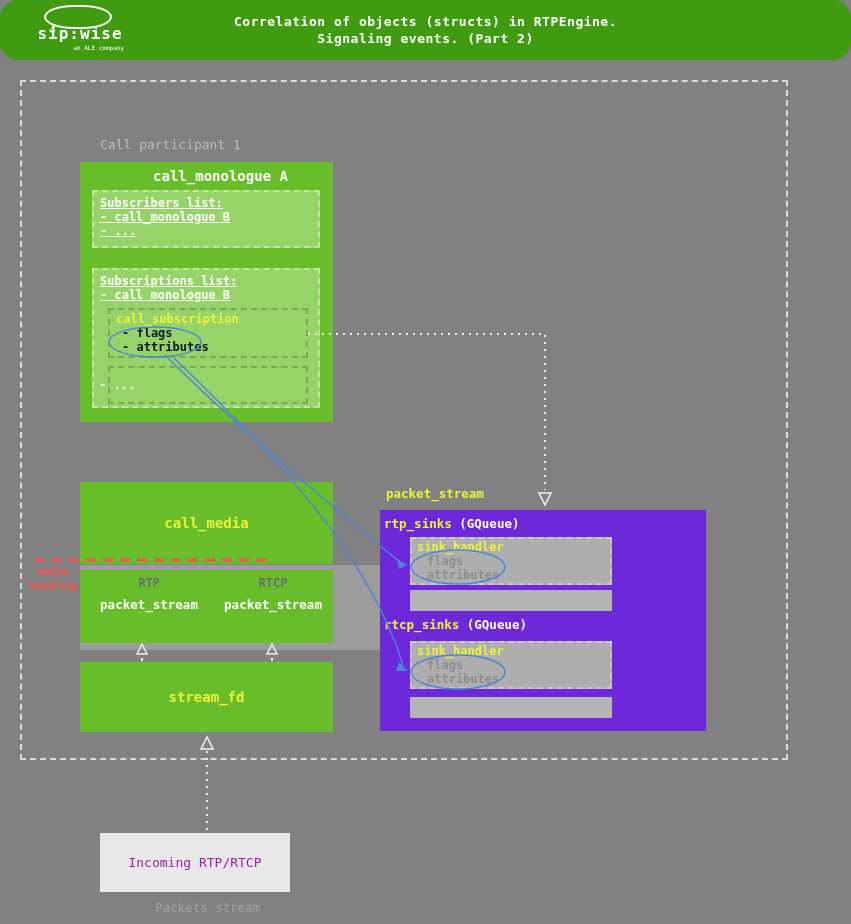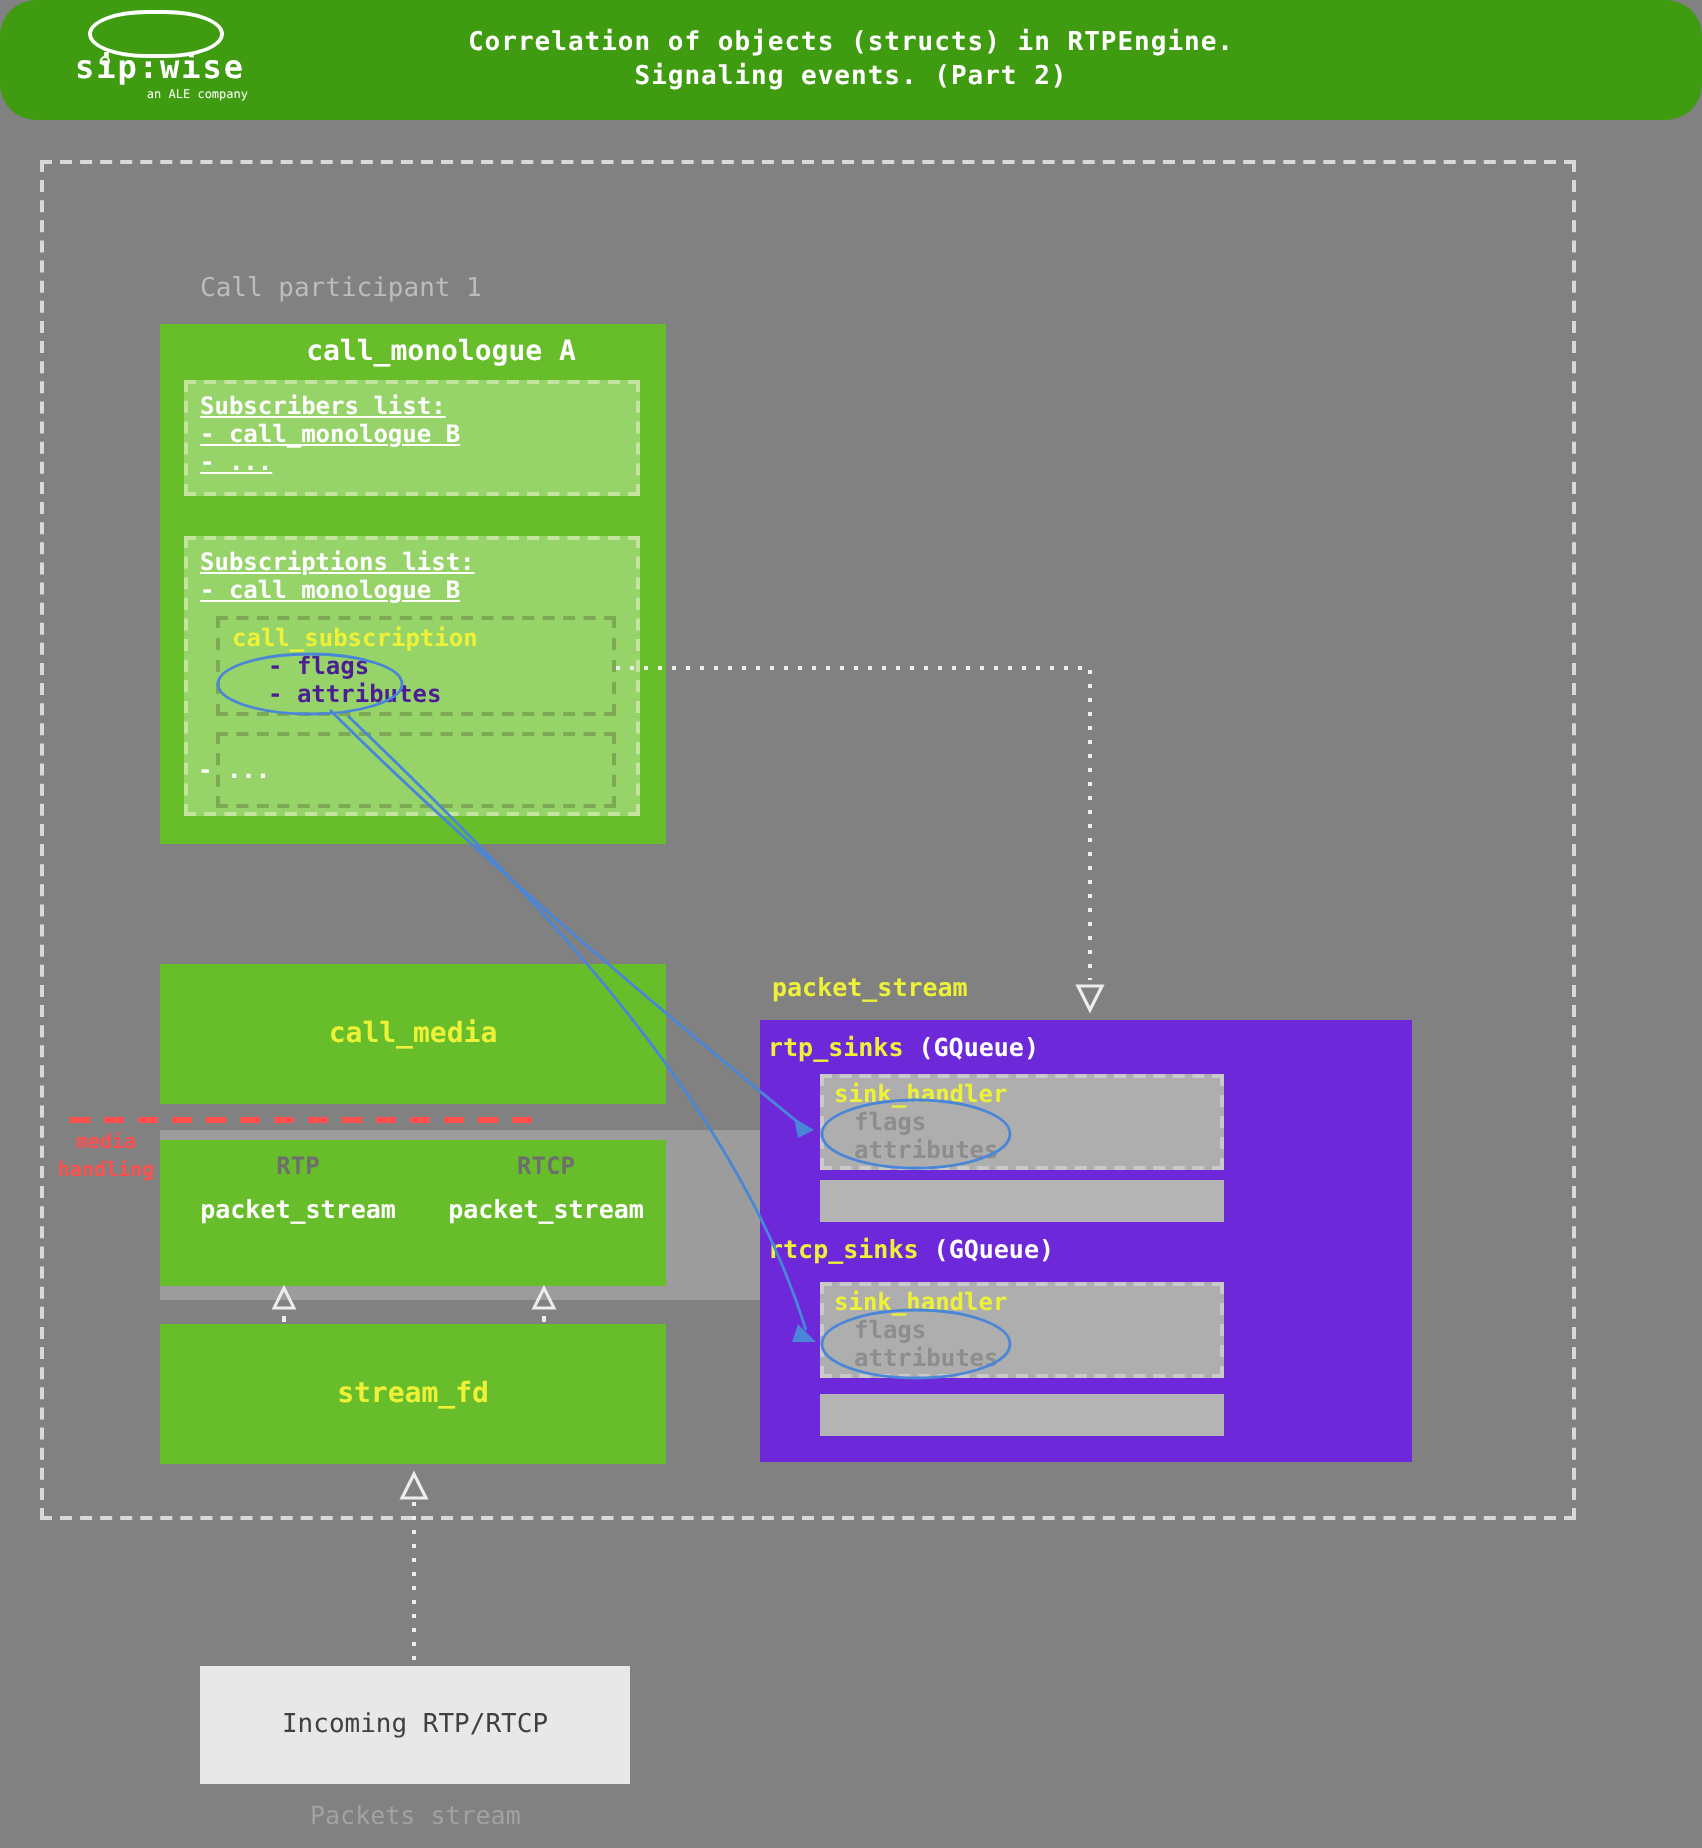--- a/index.html
+++ b/index.html
@@ -33,23 +33,23 @@
   .box-title { text-align:center; padding-top:6px; color:#fff; font-size:14px; font-weight:bold; }
   .subbox { position:absolute; background:#96d369; border:2px dashed #c3e59f;
             padding:4px 6px; color:#fff; font-size:12px; font-weight:bold; line-height:14px;text-decoration:underline; }
   .subscribers { left:12px; top:28px; width:228px; height:58px; }
   .subscriptions { left:12px; top:106px; width:228px; height:140px; }
   .subscription-inner { position:absolute; left:14px; top:38px; width:200px; height:50px;
             border:2px dashed #7da954; padding:2px 6px; }
   .subscription-empty { position:absolute; left:14px; top:96px; width:200px; height:38px;
             border:2px dashed #7da954; }
   .yellow { color:#edf238; }
-  .field { color:#4c1d95; margin-left:18px; }
+  .field { color:#0f172a; margin-left:6px; }
   .more { position:absolute; left:5px; top:108px; }
-  .call-media { left:80px; top:482px; width:253px; height:70px;
+  .call-media { left:80px; top:482px; width:253px; height:82px;
             display:flex; align-items:center; justify-content:center; }
   .big-yellow { color:#edf238; font-size:14px; font-weight:bold; }
   .media-label { position:absolute; left:23px; top:565px; width:60px; text-align:center;
             color:#ff5050; font-size:10px; font-weight:bold; line-height:14px; }
   
   .rtp-panel { position:absolute; left:80px; top:565px; width:312px; height:85px; background:#9c9c9c; }
   .rtp-box  { left:80px;  top:570px; width:138px; height:73px; }
   .rtcp-box { left:213px; top:570px; width:120px; height:73px; }
   .proto-label { text-align:center; margin-top:6px; color:#6e6e6e; font-size:12px; font-weight:bold; }
   .ps-label { text-align:center; margin-top:7px; color:#fff; font-size:12.5px; font-weight:bold; }
@@ -58,23 +58,23 @@
   
   .panel-title { position:absolute; left:386px; top:486px; color:#edf238; font-size:12.5px; font-weight:bold; }
   .right-panel { position:absolute; left:380px; top:510px; width:326px; height:221px; background:#6d28d9; }
   .sinks-line { position:absolute; left:4px; font-size:12.5px; font-weight:bold; }
   .sinks-line .gq { color:#fff; }
   .sink-box { position:absolute; left:30px; width:202px; height:48px; background:#aeaeae;
             border:2px dashed #c9c9c9; padding:1px 5px; font-size:12px; font-weight:bold; line-height:14px; }
   .sink-box .field { color:#8d8d8d; margin-left:10px; }
   .bar { position:absolute; left:30px; width:202px; height:21px; background:#b4b4b4; }
   
-  .incoming { position:absolute; left:100px; top:833px; width:215px; height:59px; background:#e8e8e8;
+  .incoming { position:absolute; left:100px; top:833px; width:190px; height:59px; background:#e8e8e8;
             display:flex; align-items:center; justify-content:center;
-            color:#404040; font-size:13px; }
+            color:#a21caf; font-size:13px; }
   
   .overlay { position:absolute; left:0; top:0; width:851px; height:924px;
             pointer-events:none; z-index:10; }
 </style>
 </head>
 <body>
 
 <div class="page">
 
   <header class="topbar">

